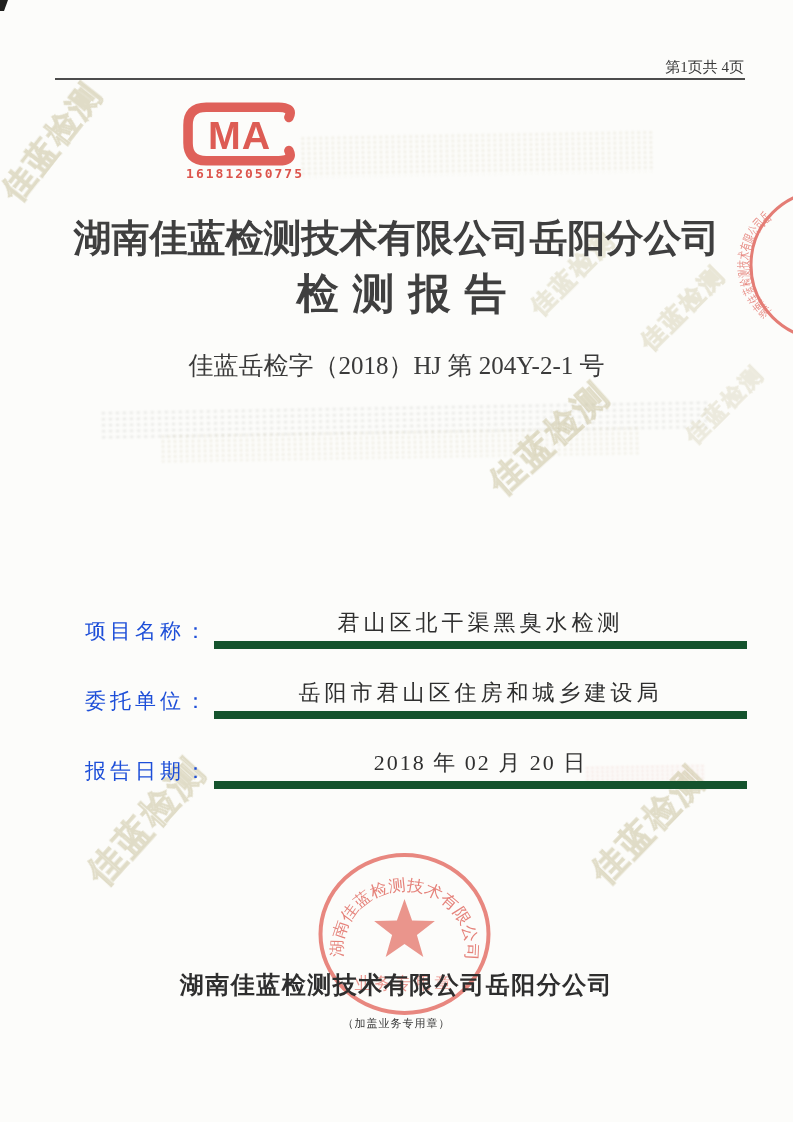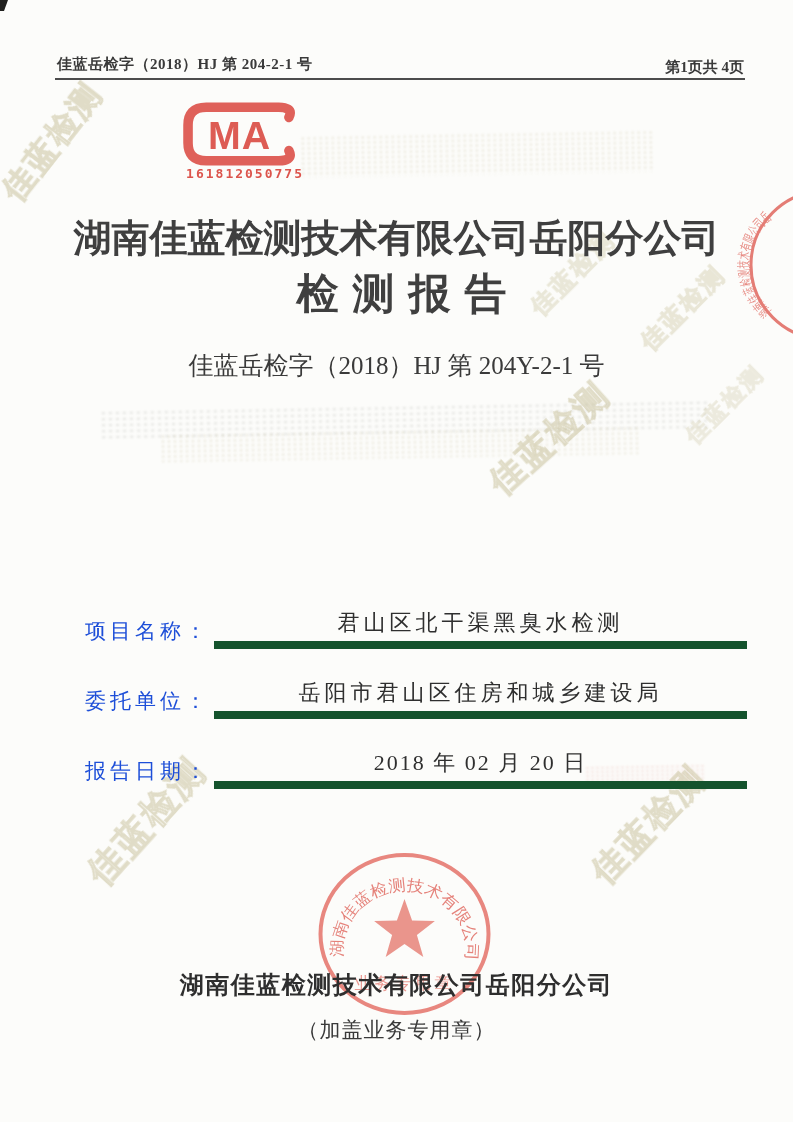--- a/index.html
+++ b/index.html
@@ -17,21 +17,21 @@
   .speck-gray{background-image:radial-gradient(rgba(120,122,112,.5) 1px,transparent 1.6px);
     background-size:7px 6px;opacity:.45;}
   .speck-pink{background-image:radial-gradient(rgba(214,120,110,.5) 1px,transparent 1.5px);
     background-size:5px 4px;opacity:.4;}
   .wm{position:absolute;font-weight:700;color:transparent;
     -webkit-text-stroke:1.1px rgba(186,176,128,.42);
     filter:blur(.4px);letter-spacing:3px;z-index:0;white-space:nowrap;
     transform-origin:left center;}
   
   .hdr-left{position:absolute;left:57px;top:55px;font-size:15px;font-weight:600;letter-spacing:.5px;}
-  .hdr-right{position:absolute;right:49px;top:58px;font-size:15px;font-weight:700;}
+  .hdr-right{position:absolute;right:49px;top:58px;font-size:15px;font-weight:400;}
   .hdr-rule{position:absolute;left:55px;right:48px;top:78px;height:2px;background:#4c4c4c;}
   
   .cma-box{position:absolute;left:183px;top:102px;width:116px;height:64px;z-index:1;}
   .cma-number{position:absolute;left:178px;top:166px;width:126px;text-align:right;
     font-family:"DejaVu Sans Mono",monospace;font-size:13px;font-weight:700;
     letter-spacing:2px;color:#dc544c;z-index:1;}
   
   .title1{position:absolute;left:0;width:100%;top:213px;text-align:center;
     font-size:38px;font-weight:700;letter-spacing:0;color:#3f3f3f;z-index:2;}
   .title2{position:absolute;left:12px;width:100%;top:266px;text-align:center;
@@ -46,42 +46,41 @@
   .field-line{flex:1;margin-left:4px;border-bottom:8px solid #14532d;
     text-align:center;font-size:22px;letter-spacing:4px;padding-bottom:3px;color:#2f2f2f;}
   .row-1{top:603px;} .row-2{top:673px;} .row-3{top:743px;justify-content:flex-end;}
   .row-3 .field-line{letter-spacing:2px;}
   
   .seal{position:absolute;left:317px;top:851px;width:175px;height:166px;z-index:1;opacity:.9;}
   .edge-seal{position:absolute;left:737px;top:193px;width:56px;height:150px;z-index:1;opacity:.85;}
   .footer-company{position:absolute;left:0;width:100%;top:969px;text-align:center;
     font-size:24px;font-weight:700;letter-spacing:1.5px;color:#2e2e2e;z-index:2;}
   .footer-note{position:absolute;left:0;width:100%;top:1016px;text-align:center;
-    font-size:21px;letter-spacing:1px;color:#3a3a3a;z-index:2;}
+    font-size:11px;letter-spacing:1px;color:#3a3a3a;z-index:2;}
 </style>
 </head>
 <body>
 
 <div class="page">
 
   <div class="corner-artifact"></div>
   <div class="speck speck-khaki" style="left:300px;top:133px;width:355px;height:42px;"></div>
   <div class="speck speck-gray" style="left:100px;top:405px;width:610px;height:30px;"></div>
   <div class="speck speck-khaki" style="left:160px;top:430px;width:480px;height:28px;"></div>
   <div class="speck speck-pink" style="left:585px;top:765px;width:120px;height:16px;"></div>
 
   <div class="wm" style="left:10px;top:175px;font-size:32px;transform:rotate(-52deg);">佳蓝检测</div>
   <div class="wm" style="left:535px;top:295px;font-size:24px;transform:rotate(-45deg);opacity:.65;">佳蓝检测</div>
   <div class="wm" style="left:495px;top:465px;font-size:34px;transform:rotate(-42deg);">佳蓝检测</div>
   <div class="wm" style="left:645px;top:330px;font-size:24px;transform:rotate(-45deg);opacity:.7;">佳蓝检测</div>
   <div class="wm" style="left:690px;top:425px;font-size:22px;transform:rotate(-45deg);opacity:.55;">佳蓝检测</div>
   <div class="wm" style="left:95px;top:855px;font-size:36px;transform:rotate(-48deg);">佳蓝检测</div>
   <div class="wm" style="left:598px;top:855px;font-size:34px;transform:rotate(-46deg);">佳蓝检测</div>
 
-  <div class="hdr-left">佳蓝岳检字（2018）HJ 第 204-2-1 号</div>
   <div class="hdr-right">第1页共 4页</div>
   <div class="hdr-rule"></div>
 
   <div class="cma-box">
     <svg width="116" height="64" viewBox="0 0 230 126">
       <path d="M 210 30 C 218 14, 204 10, 190 10 L 46 10 C 20 10, 10 24, 10 45 L 10 81 C 10 102, 20 116, 46 116 L 190 116 C 204 116, 218 112, 210 96" fill="none" stroke="#dc544c" stroke-width="19" stroke-linecap="round" opacity=".92"></path>
       <text x="112" y="92" text-anchor="middle" font-family="Liberation Sans, sans-serif" font-size="78" font-weight="800" fill="#dc544c" letter-spacing="2" opacity=".95">MA</text>
     </svg>
   </div>
   <div class="cma-number">161812050775</div>

